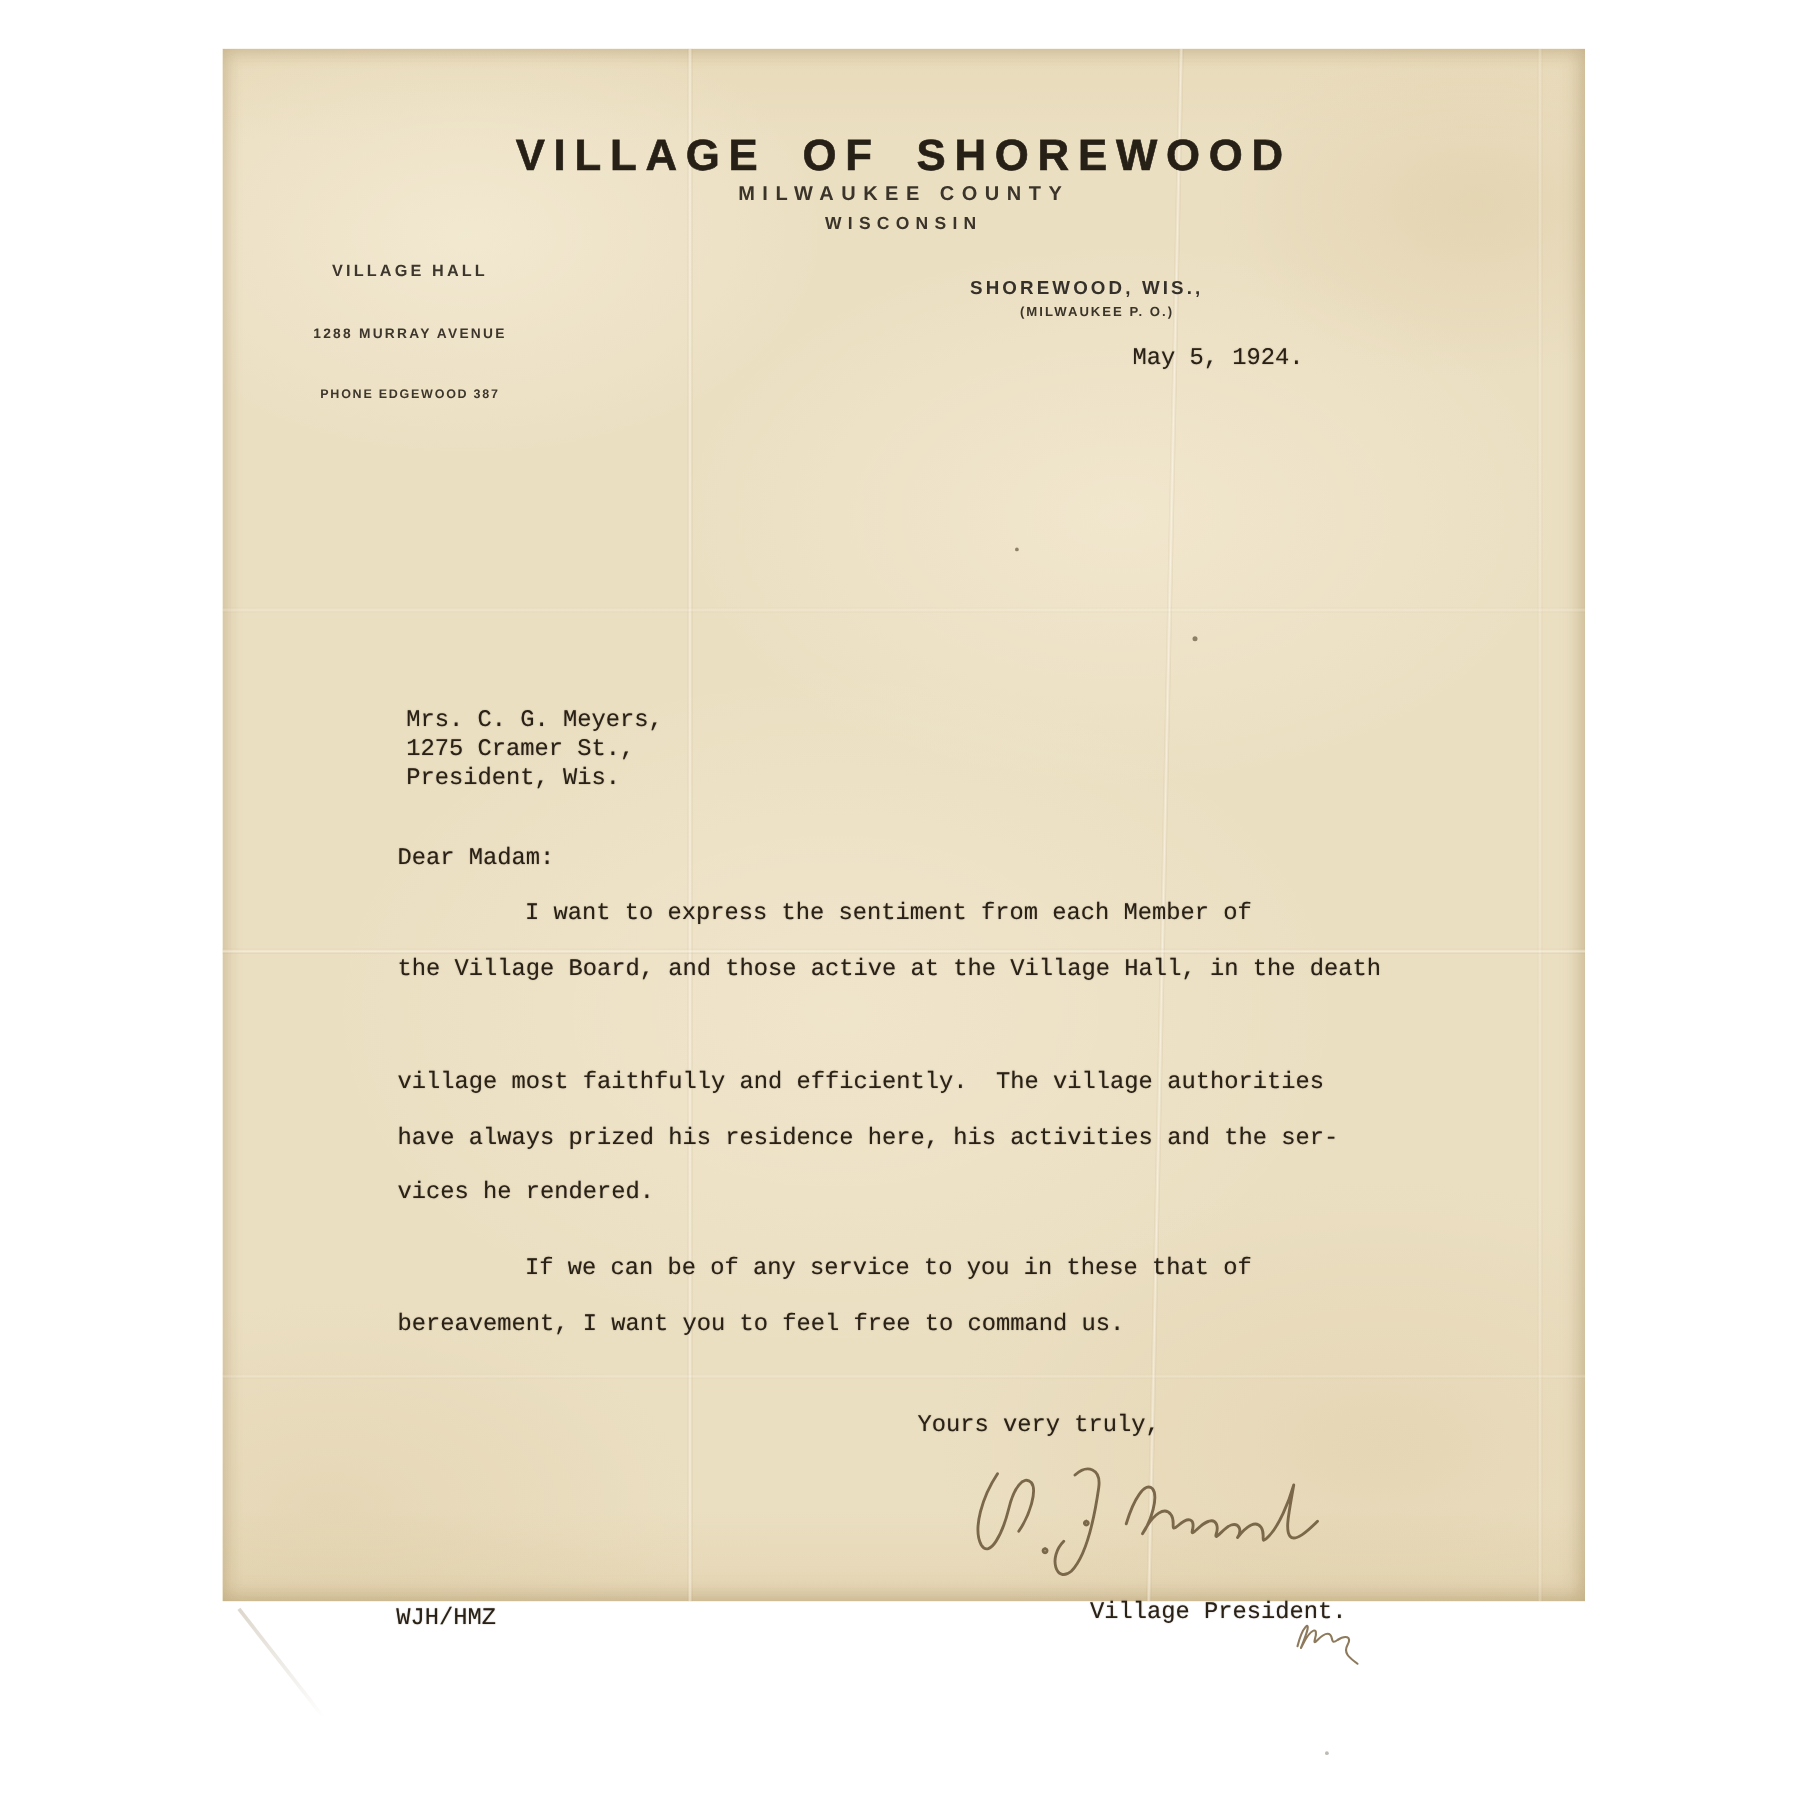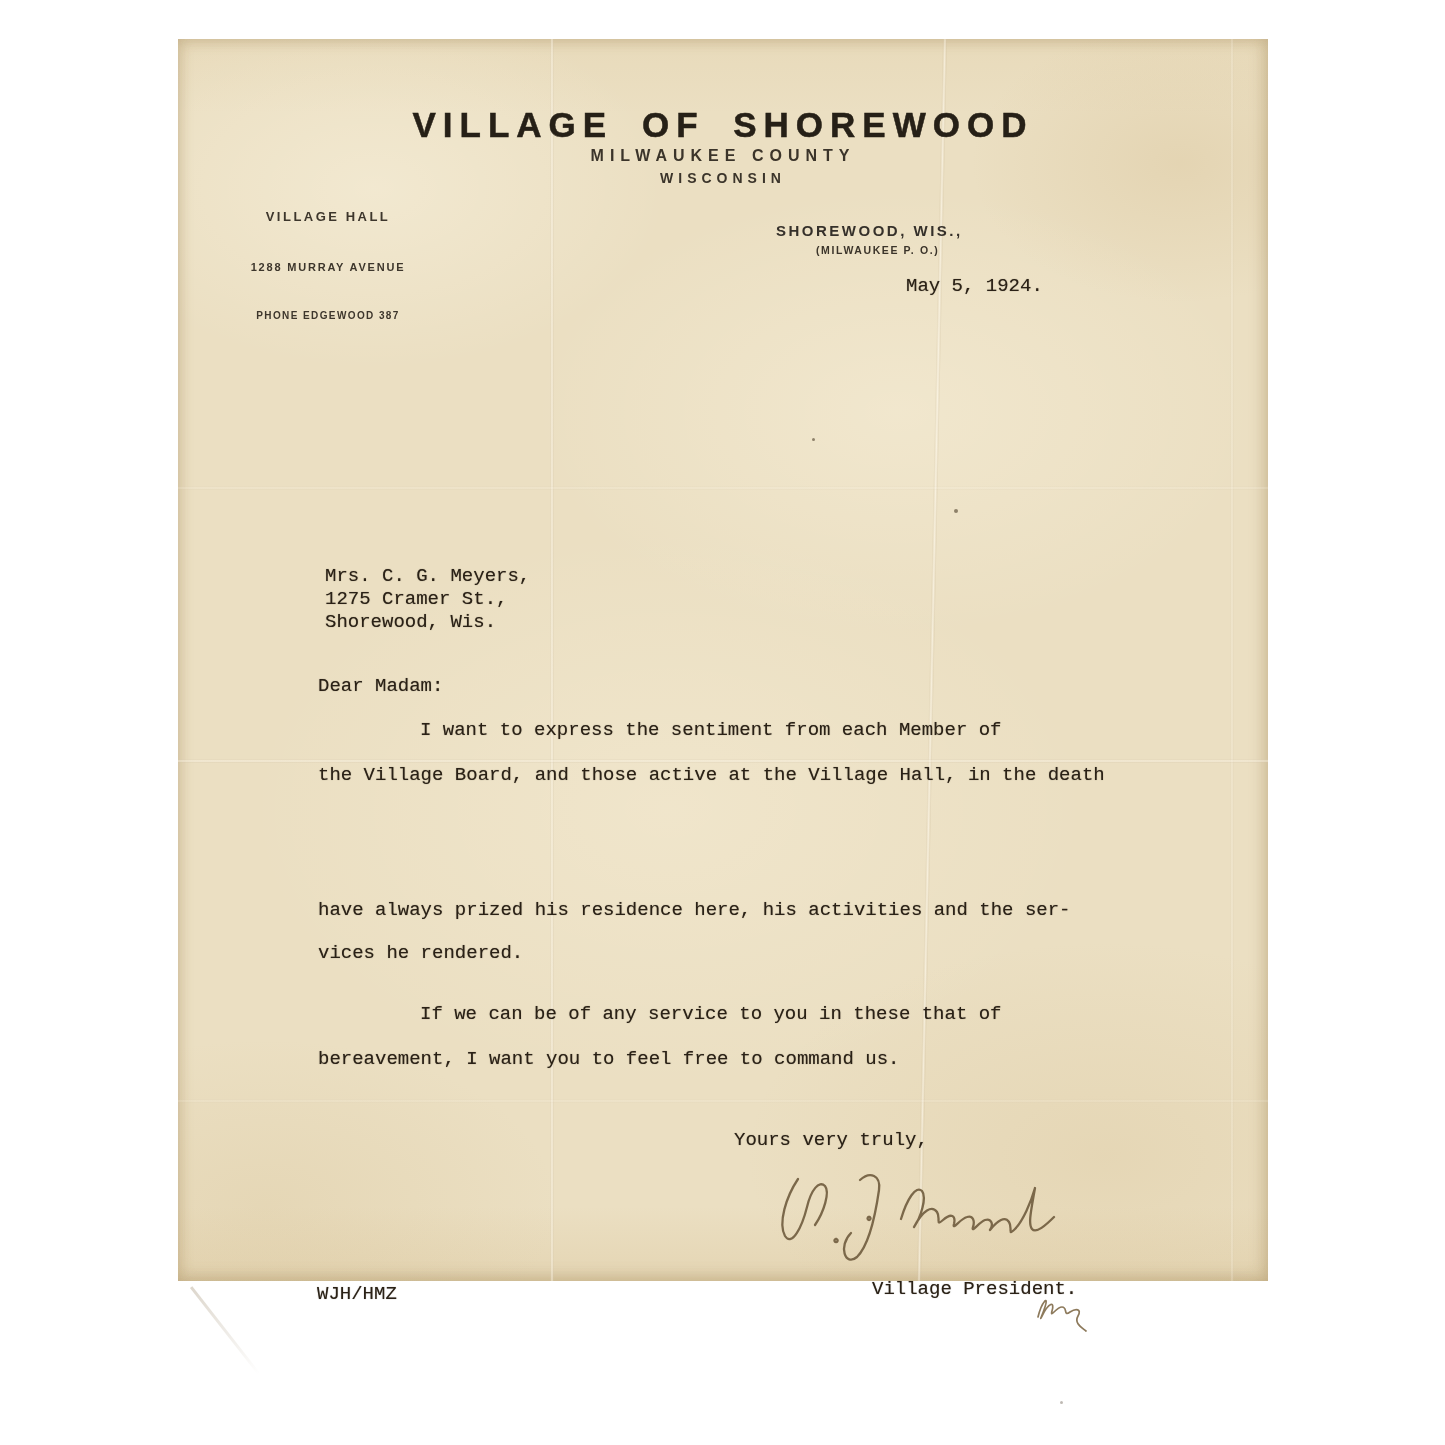--- a/index.html
+++ b/index.html
@@ -83,26 +83,27 @@
     <div class="l3">PHONE EDGEWOOD 387</div>
   </div>
 
   <div class="abs lh-place1" style="top:183px;left:598px;">SHOREWOOD, WIS.,</div>
   <div class="abs lh-place2" style="top:205px;left:638px;">(MILWAUKEE P. O.)</div>
 
   <div class="abs tw" style="top:236px;left:728px;">May 5, 1924.</div>
 
   <div class="abs tw" style="top:526px;left:147px;">Mrs. C. G. Meyers,</div>
   <div class="abs tw" style="top:549px;left:147px;">1275 Cramer St.,</div>
-  <div class="abs tw" style="top:572px;left:147px;">Shorewood, Wis.</div>
+  <div class="abs tw" style="top:572px;left:147px;">President, Wis.</div>
 
   <div class="abs tw" style="top:636px;left:140px;">Dear Madam:</div>
 
   <div class="abs tw" style="top:680px;left:242px;">I want to express the sentiment from each Member of</div>
   <div class="abs tw" style="top:725px;left:140px;text-align:right;">the Village Board, and those active at the Village Hall, in the death</div>
+  <div class="abs tw" style="top:815px;left:140px;">village most faithfully and efficiently.  The village authorities</div>
   <div class="abs tw" style="top:860px;left:140px;">have always prized his residence here, his activities and the ser-</div>
   <div class="abs tw" style="top:903px;left:140px;">vices he rendered.</div>
 
   <div class="abs tw" style="top:964px;left:242px;">If we can be of any service to you in these that of</div>
   <div class="abs tw" style="top:1009px;left:140px;">bereavement, I want you to feel free to command us.</div>
 
   <div class="abs tw" style="top:1090px;left:556px;">Yours very truly,</div>
 
   <svg class="sig abs" style="left:596px;top:1120px;" width="318" height="110" viewBox="0 0 318 110" role="img" aria-label="W. J. Hubbard">
     <path d="M24,20 C12,38 4,64 11,77 C18,88 28,68 33,48 C37,31 45,21 51,27 C56,33 50,53 41,66"></path>

